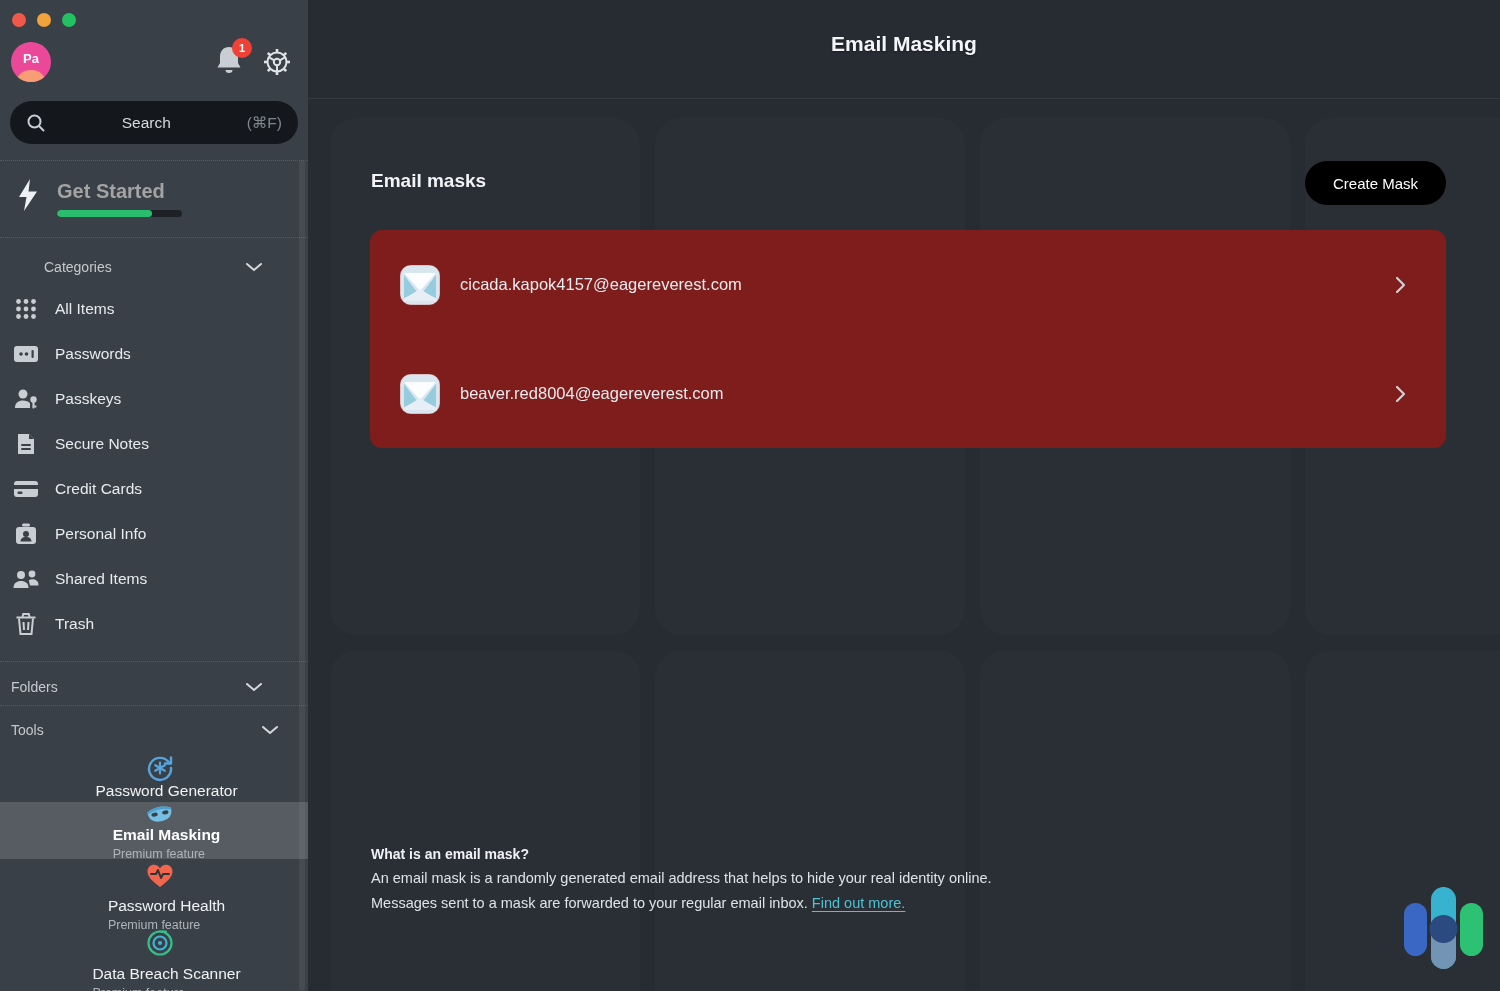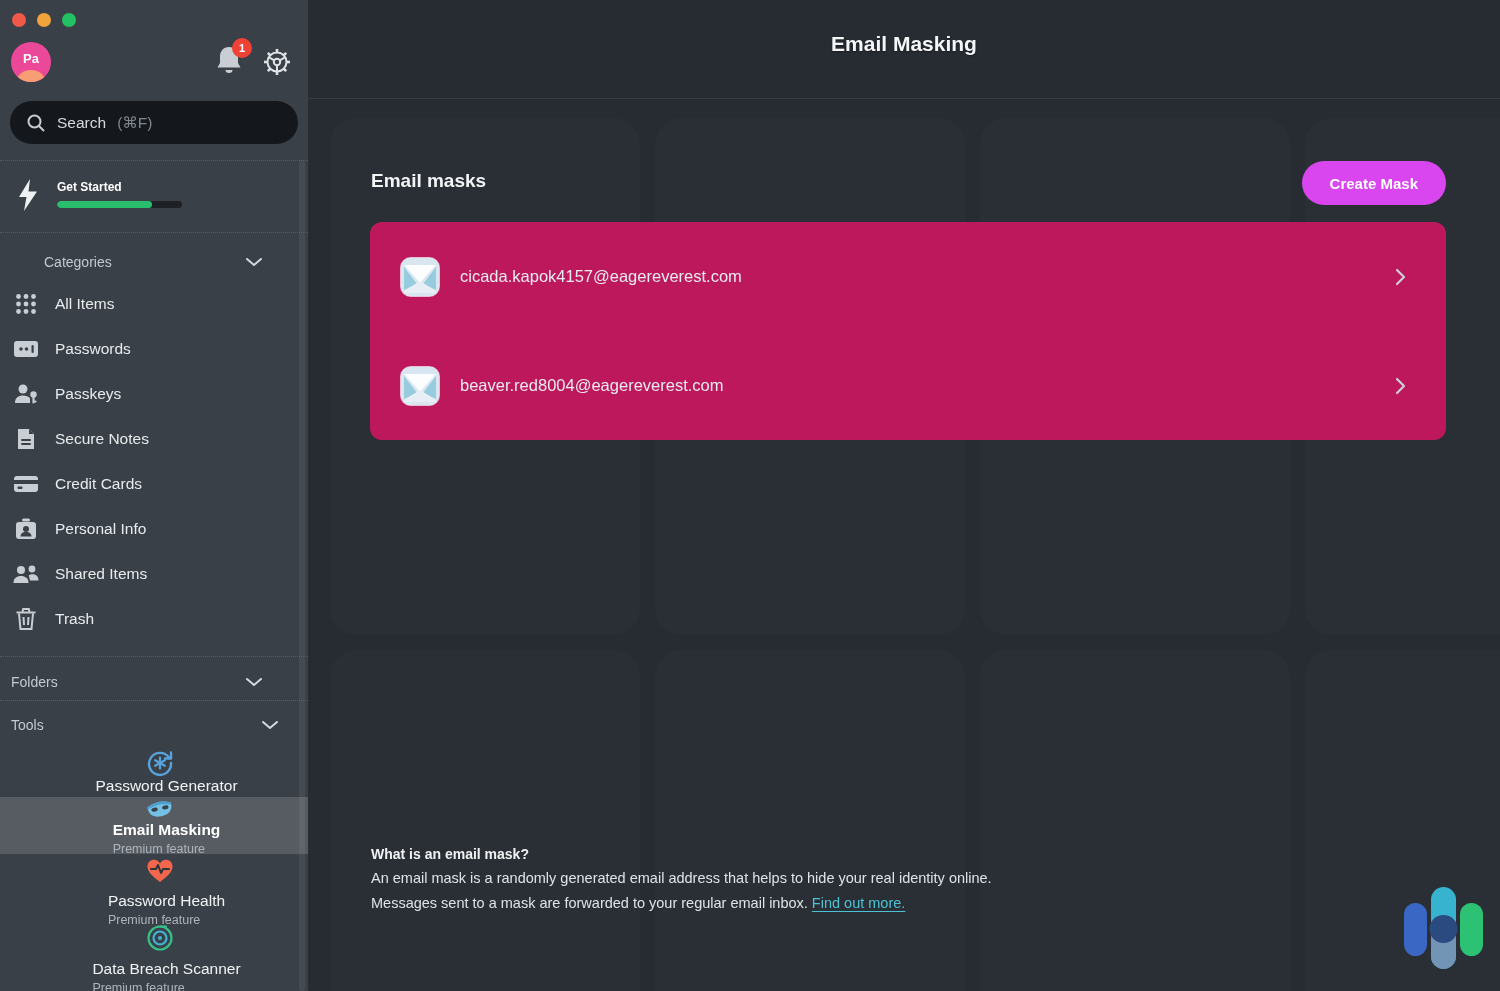--- a/index.html
+++ b/index.html
@@ -32,33 +32,33 @@
   .avatar .initials { position:absolute; left:0; right:0; top:9px; text-align:center;
     font-size:13px; font-weight:700; color:#fff; }
   .user-spacer { flex:1; }
   .bell-wrap { position:relative; width:34px; height:36px; margin-right:14px; }
   .badge { position:absolute; top:-6px; right:-4px; min-width:20px; height:20px;
     background:#ef4136; border-radius:10px; color:#fff; font-size:11px; font-weight:700;
     display:flex; align-items:center; justify-content:center; }
 
   .search {
     margin:19px 10px 0; height:43px; background:#14171c; border-radius:22px;
-    display:flex; align-items:center; padding:0 16px; gap:11px; cursor:text;
+    display:flex; align-items:center; padding:0 16px; gap:11px; cursor:text;justify-content:space-between;
   }
   .search .ph { font-size:15.5px; color:#d6dade; }
   .search .sc { font-size:15.5px; color:#80868e; }
 
   .get-started {
     margin-top:16px; padding:17px 16px 20px;
     border-top:1px dotted rgba(255,255,255,0.14);
     border-bottom:1px dotted rgba(255,255,255,0.14);
   }
   .gs-row { display:flex; align-items:flex-start; gap:17px; }
   .gs-right { padding-top:2px; flex:1; }
-  .gs-label { font-size:12px; font-weight:600; color:#ffffff; }
+  .gs-label { font-size:20px; font-weight:600; color:#a3a3a3; }
   .progress-track { margin-top:7px; width:125px; height:7px; border-radius:4px; background:#1d2126; overflow:hidden; }
   .progress-fill { height:100%; border-radius:4px; background:#2abd6e; }
 
   .sec-header { display:flex; align-items:center; padding:0 11px; color:#c3c9cf; font-size:14px; }
   .sec-header .chev { margin-left:auto; }
   .cat-header { margin-top:9px; height:39px;padding-left:44px; }
   .cat-header .chev { margin-right:34px; }
   .folders-header { margin-top:6px; height:38px; border-bottom:1px dotted rgba(255,255,255,0.14); }
   .folders-header .chev { margin-right:34px; }
   .tools-header { height:48px; }
@@ -80,26 +80,26 @@
 
   
   .main { position:absolute; left:308px; top:0; right:0; bottom:0; background:#272c33; }
   .ghost { position:absolute; background:rgba(255,255,255,0.016); border-radius:26px; }
   .main-divider { position:absolute; left:0; right:0; top:98px; border-top:1px solid rgba(255,255,255,0.07); }
   .main-title { position:absolute; top:32px; left:0; right:0; text-align:center;
     font-size:21px; font-weight:700; color:#f4f6f8; text-shadow:0 1px 2px rgba(0,0,0,.4); }
 
   .section-title { position:absolute; left:63px; top:170px; font-size:19px; font-weight:700; color:#f2f4f6; }
   .create-btn { position:absolute; right:54px; top:161px; height:44px; padding:0 28px;
-    background:#d946ef; border:none; border-radius:22px; color:#fff;
-    font-family:inherit; font-size:15px; font-weight:700; cursor:pointer;
+    background:#000000; border:none; border-radius:22px; color:#fff;
+    font-family:inherit; font-size:15px; font-weight:400; cursor:pointer;
     display:flex; align-items:center; }
 
-  .mask-card { position:absolute; left:62px; top:222px; width:1076px; height:218px;
-    background:#be185d; border-radius:12px; overflow:hidden; }
+  .mask-card { position:absolute; left:62px; top:230px; width:1076px; height:218px;
+    background:#7f1d1d; border-radius:12px; overflow:hidden; }
   .mask-row { height:109px; display:flex; align-items:center; padding:0 40px 0 30px; cursor:pointer; }
   .mask-email { margin-left:20px; font-size:16.5px; color:#e8ecef; }
   .mask-chev { margin-left:auto; }
 
   .info { position:absolute; left:63px; top:846px; }
   .info-title { font-size:14px; font-weight:700; color:#f0f2f4; }
   .info-line { margin-top:8px; font-size:14.5px; color:#dfe3e7; line-height:17px; }
   .info-link { color:#4cc2d4; text-decoration:underline; text-underline-offset:3px; cursor:pointer; }
 
   .brand-logo { position:absolute; right:16px; bottom:20px; }

